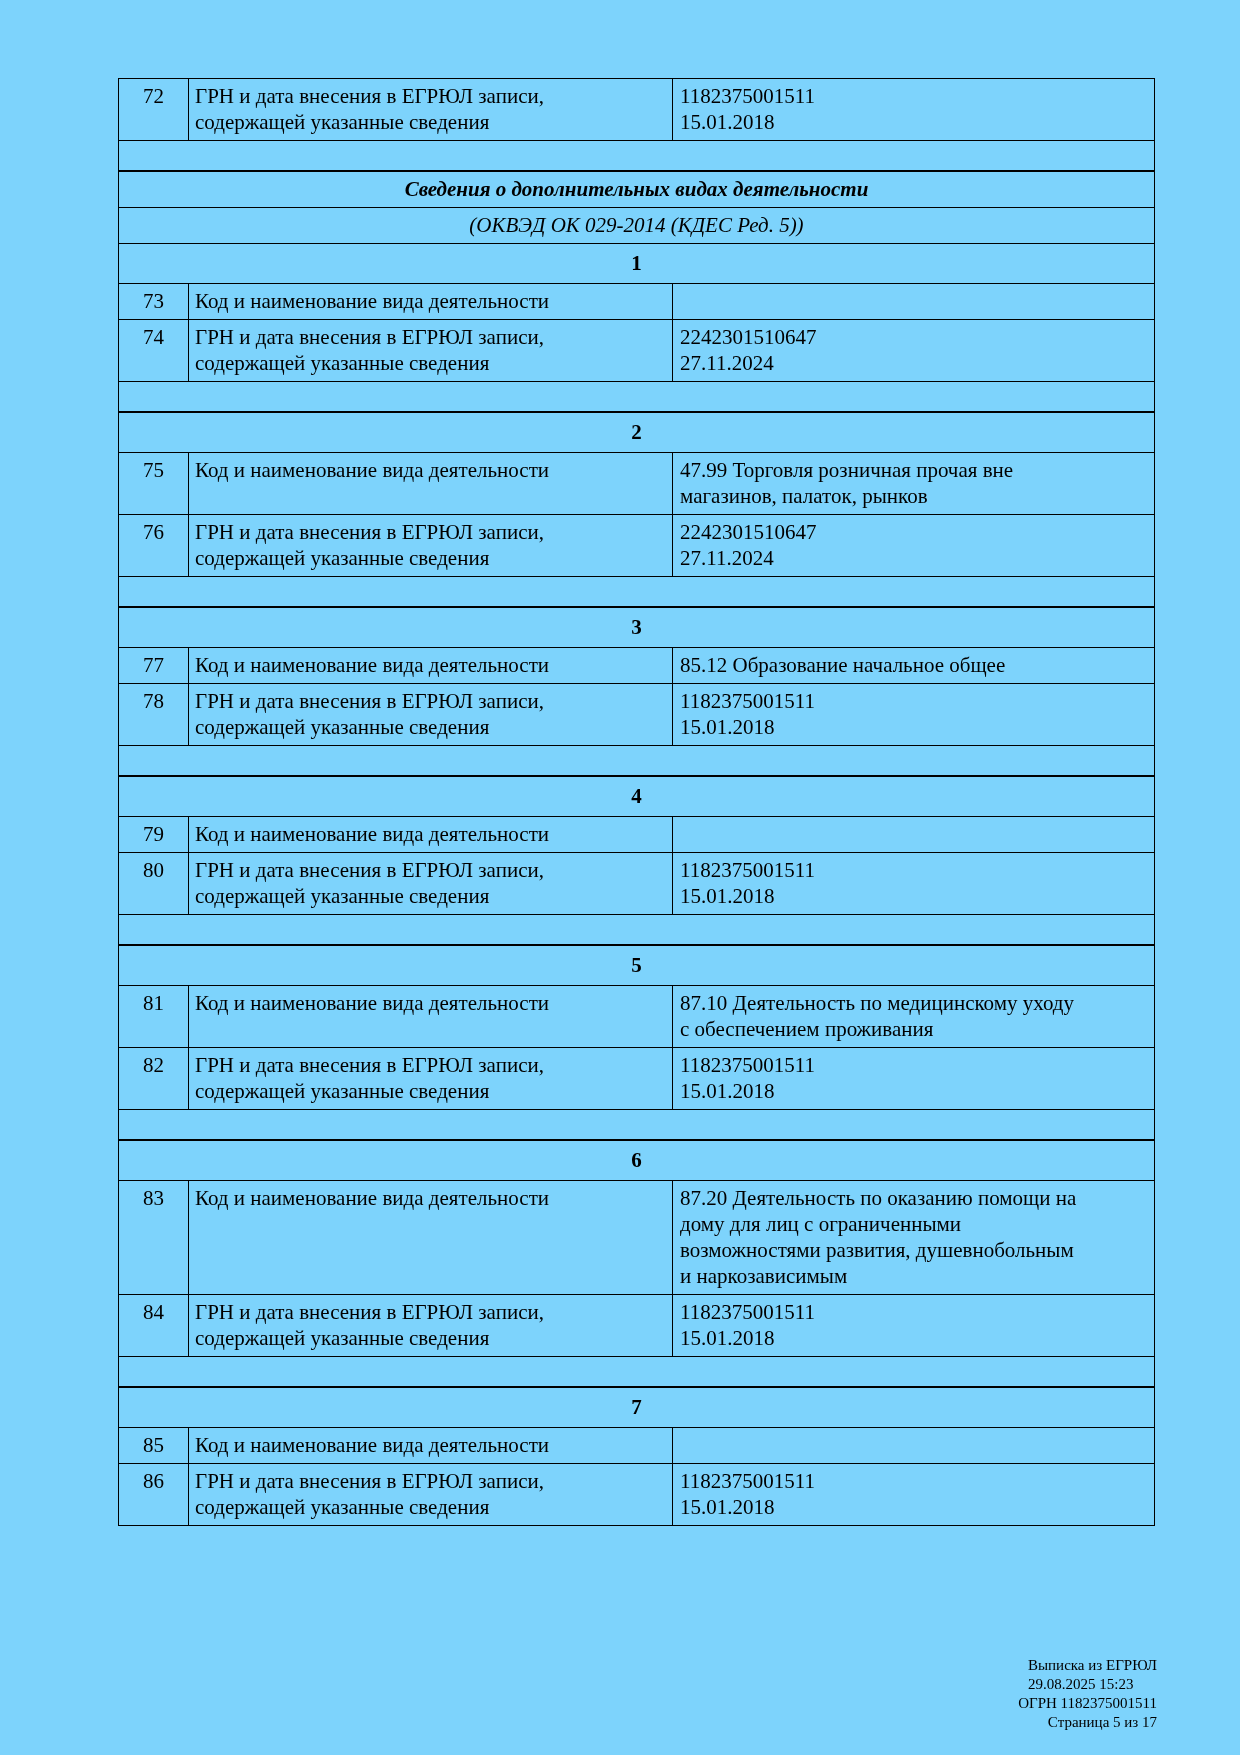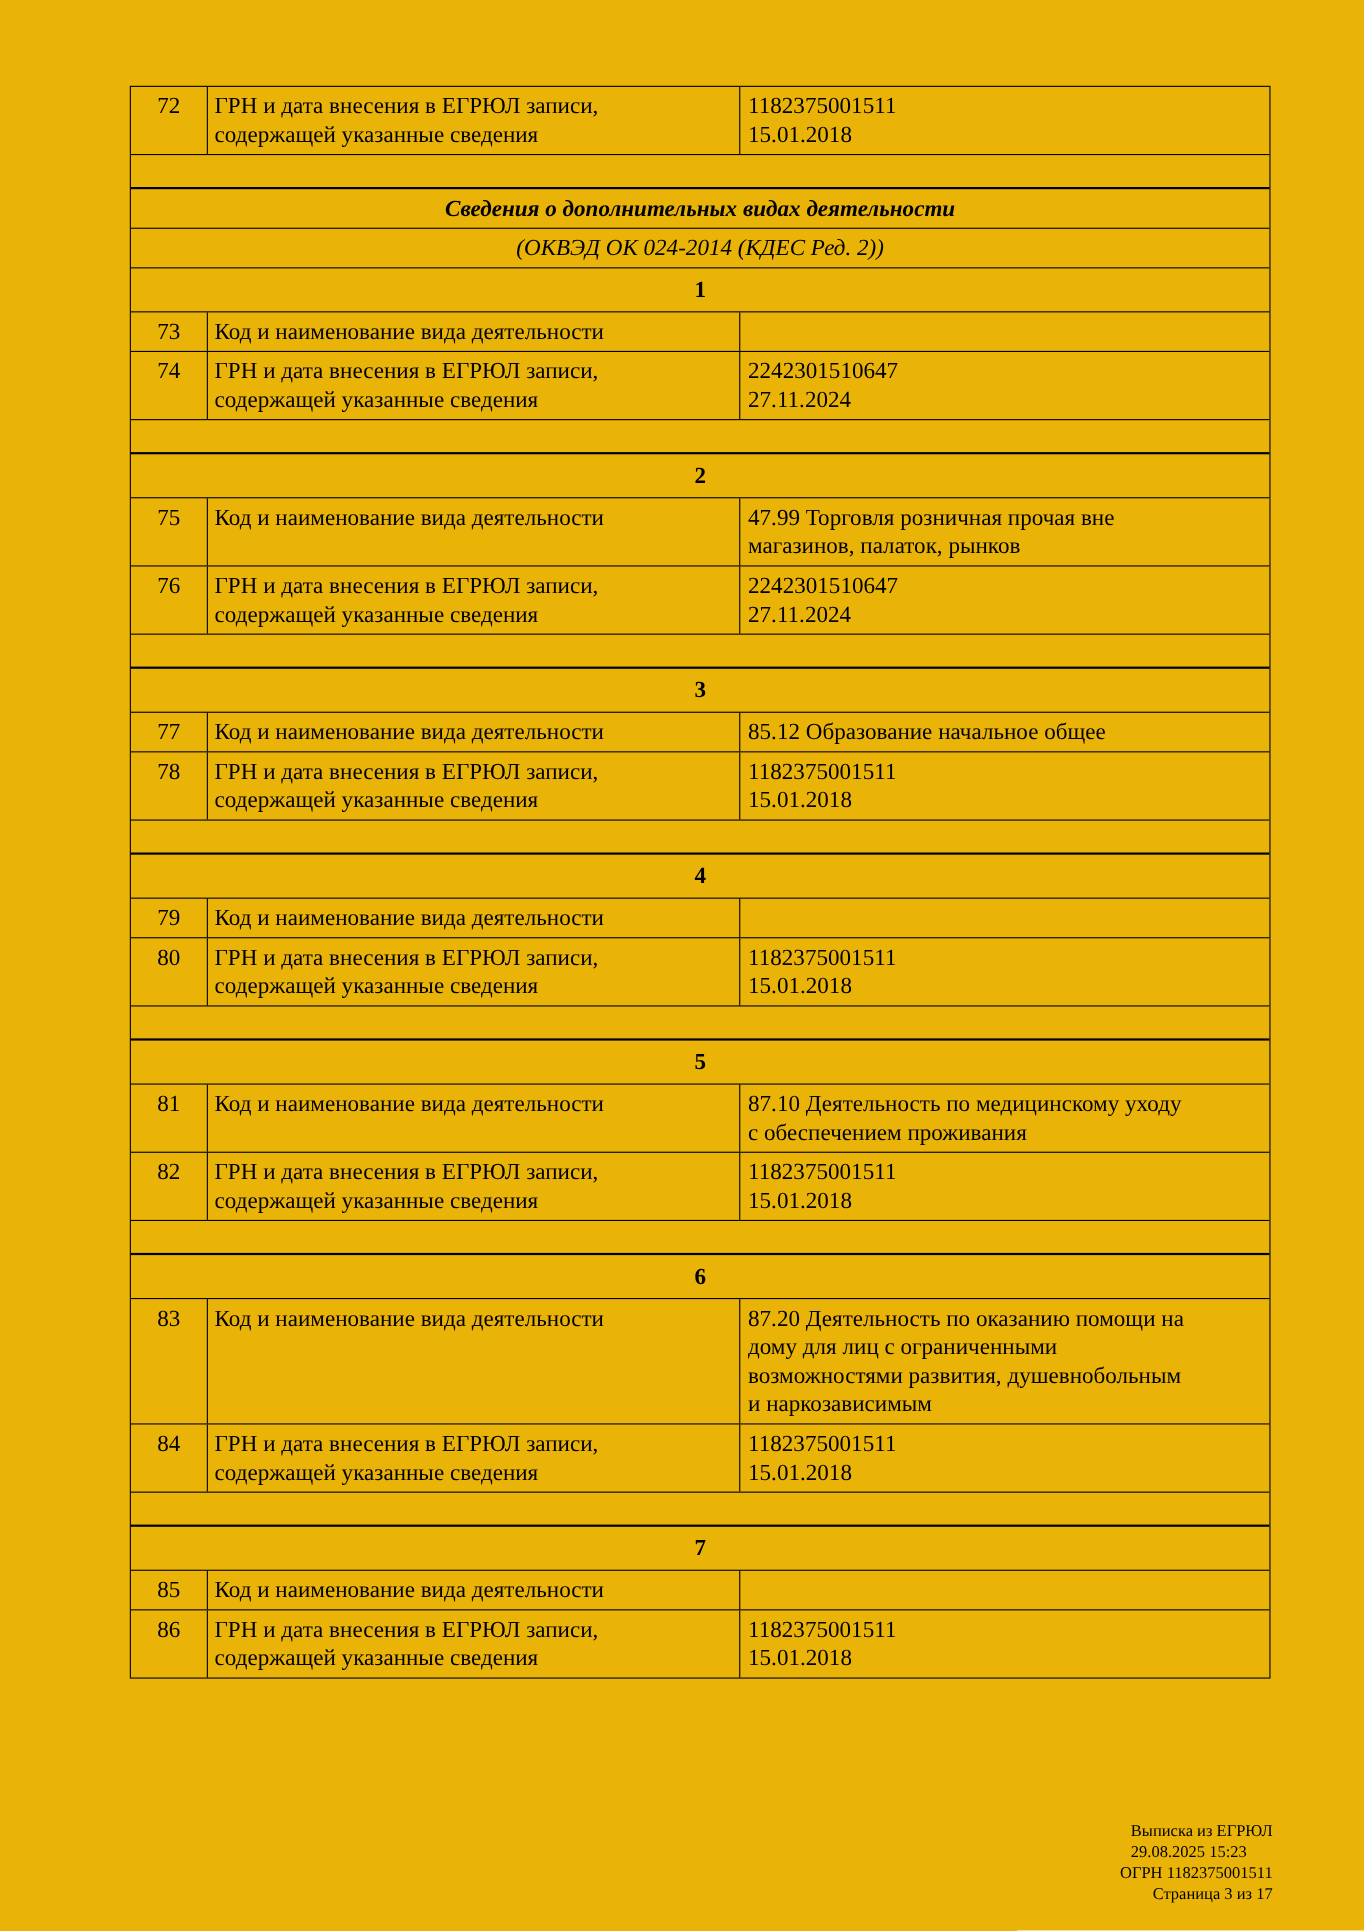--- a/index.html
+++ b/index.html
@@ -1,19 +1,19 @@
 <!DOCTYPE html>
 <html><head>
 <meta charset="utf-8">
 <style>
   html,body { margin:0; padding:0; background:#ffffff; }
   .page {
     position:relative;
     width:1240px; height:1755px;
-    background:#eab308;
+    background:#7dd3fc;
     color:#000000;
     font-family:"Liberation Serif", serif;
     overflow:hidden;
   }
   .doc-table {
     position:absolute;
     left:118px; top:78px;
     width:1037px;
     border:1px solid #000;
     box-sizing:border-box;
@@ -85,21 +85,21 @@
     <div class="row">
       <div class="cell cell-num">72</div>
       <div class="cell cell-label">ГРН и дата внесения в ЕГРЮЛ записи,
 содержащей указанные сведения</div>
       <div class="cell cell-value">1182375001511
 15.01.2018</div>
     </div>
     <div class="row row-spacer"></div>
 
     <div class="row row-header title">Сведения о дополнительных видах деятельности</div>
-    <div class="row row-header subtitle">(ОКВЭД ОК 024-2014 (КДЕС Ред. 2))</div>
+    <div class="row row-header subtitle">(ОКВЭД ОК 029-2014 (КДЕС Ред. 5))</div>
 
     <div class="row row-number-header">1</div>
     <div class="row">
       <div class="cell cell-num">73</div>
       <div class="cell cell-label">Код и наименование вида деятельности</div>
     </div>
     <div class="row">
       <div class="cell cell-num">74</div>
       <div class="cell cell-label">ГРН и дата внесения в ЕГРЮЛ записи,
 содержащей указанные сведения</div>
@@ -201,16 +201,16 @@
     </div>
 
   </div>
 
   <div class="footer">
     <div class="footer-left">
       <div>Выписка из ЕГРЮЛ</div>
       <div>29.08.2025 15:23</div>
     </div>
     <div class="footer-center">ОГРН 1182375001511</div>
-    <div class="footer-right">Страница 3 из 17</div>
+    <div class="footer-right">Страница 5 из 17</div>
   </div>
 
 </div>
 
 </body></html>

